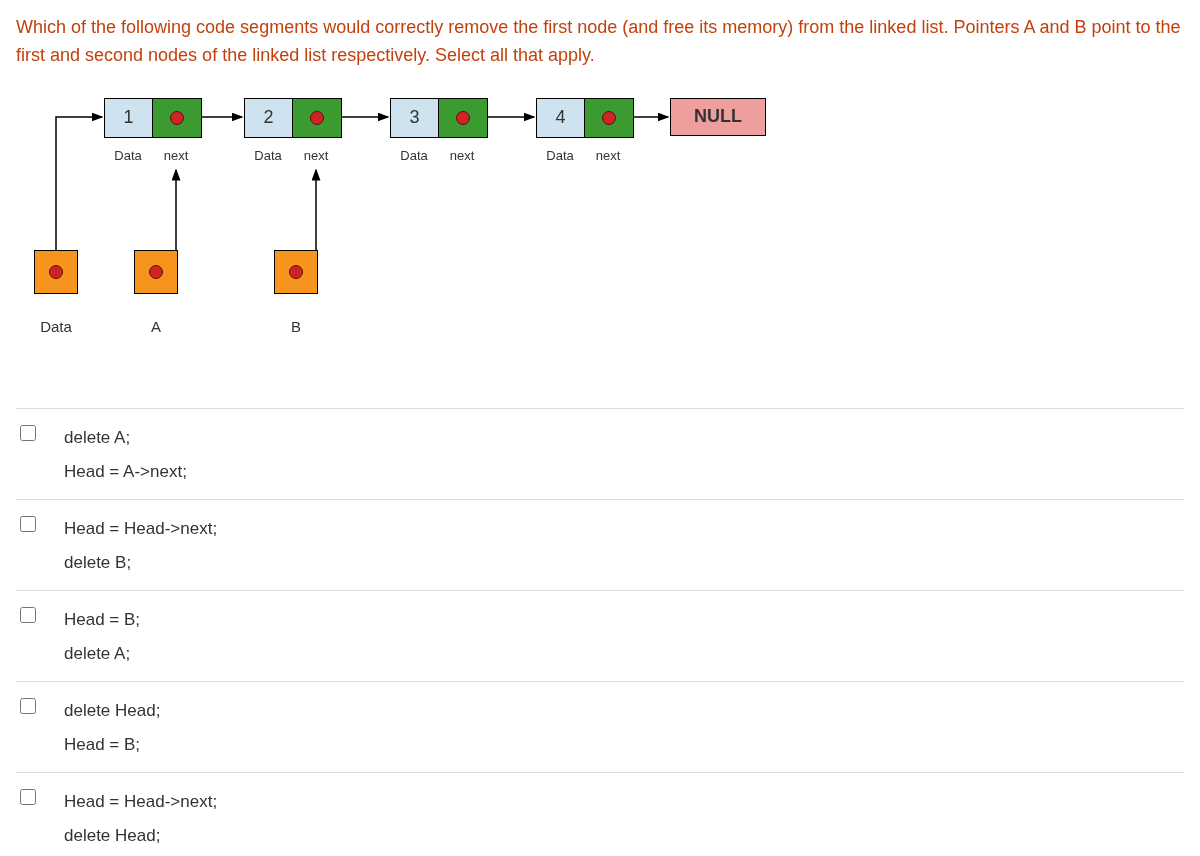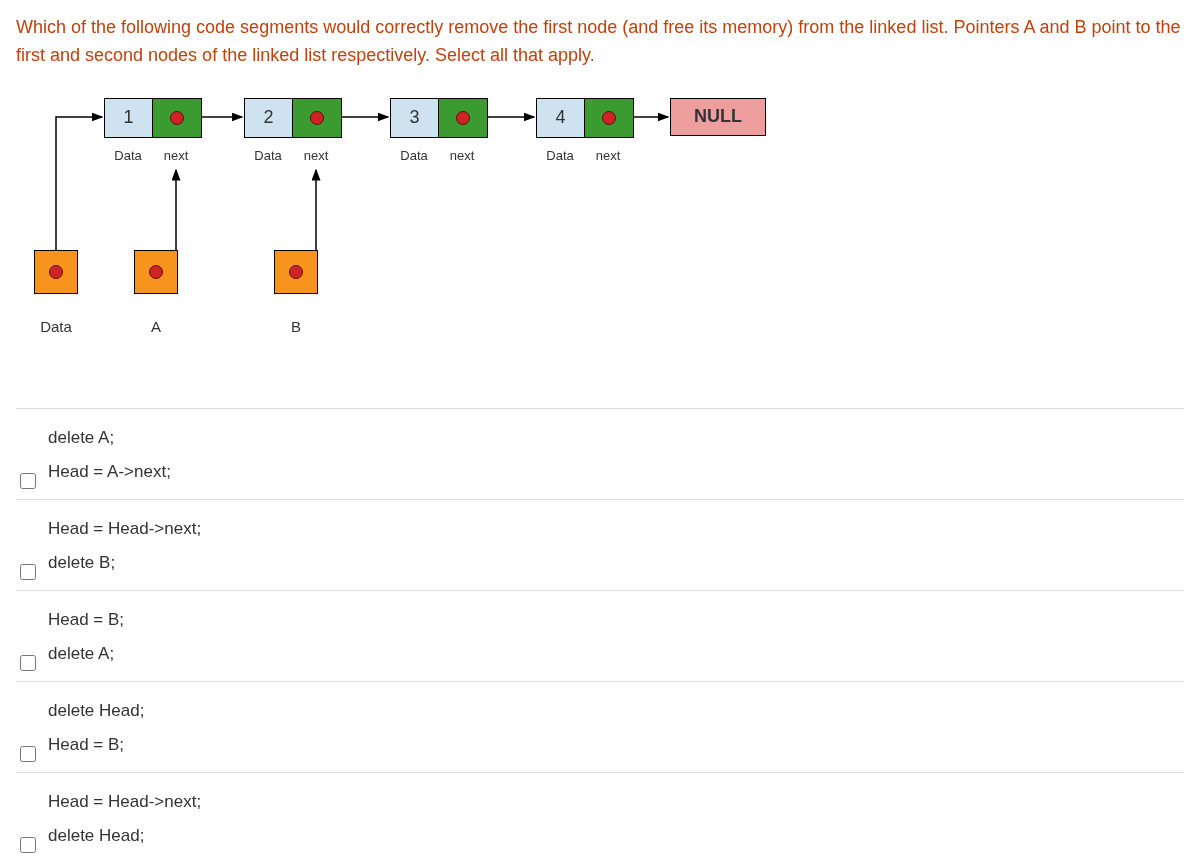--- a/index.html
+++ b/index.html
@@ -87,22 +87,23 @@
   svg.overlay {
     position: absolute;
     left: 0; top: 0;
     width: 100%; height: 100%;
     pointer-events: none;
   }
   .options { margin-top: 10px; }
   .option {
     border-top: 1px solid #ddd;
     display: flex;
-    align-items: flex-end;
+    align-items: flex-start;
     padding: 12px 0 10px 0;
+    gap: 16px;
   }
   .option input[type="checkbox"] {
     width: 16px; height: 16px;
     margin: 4px 12px 0 4px;
     flex-shrink: 0;
   }
   .option .code {
     font-family: -apple-system, BlinkMacSystemFont, "Helvetica Neue", Arial, sans-serif;
     font-size: 17px;
     line-height: 2.0;

